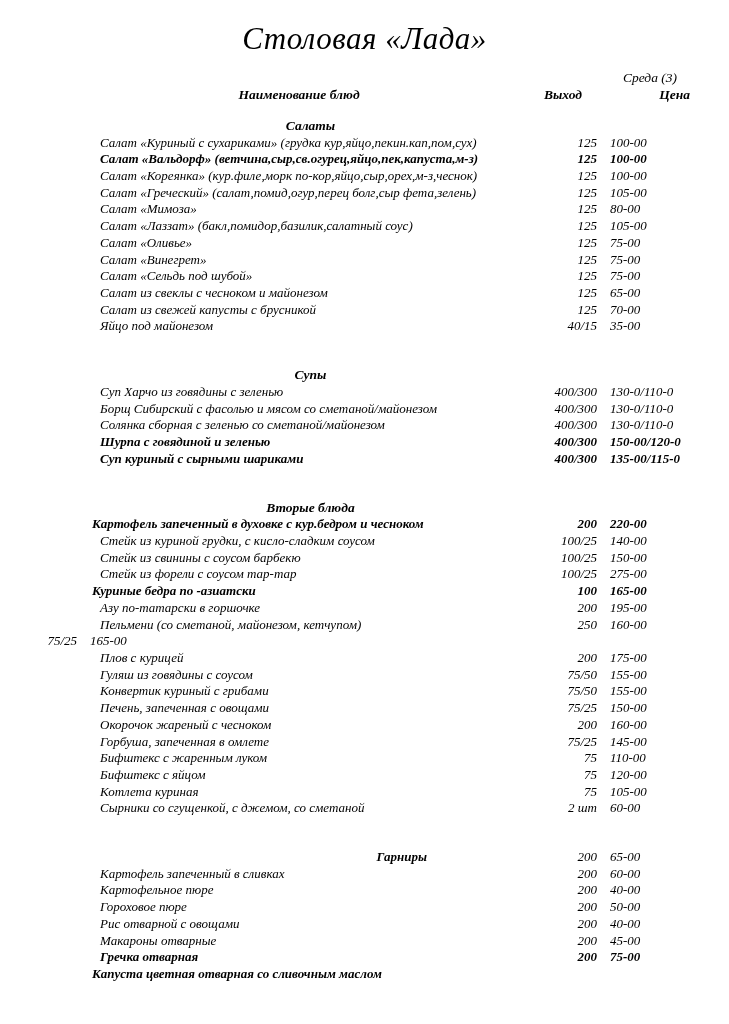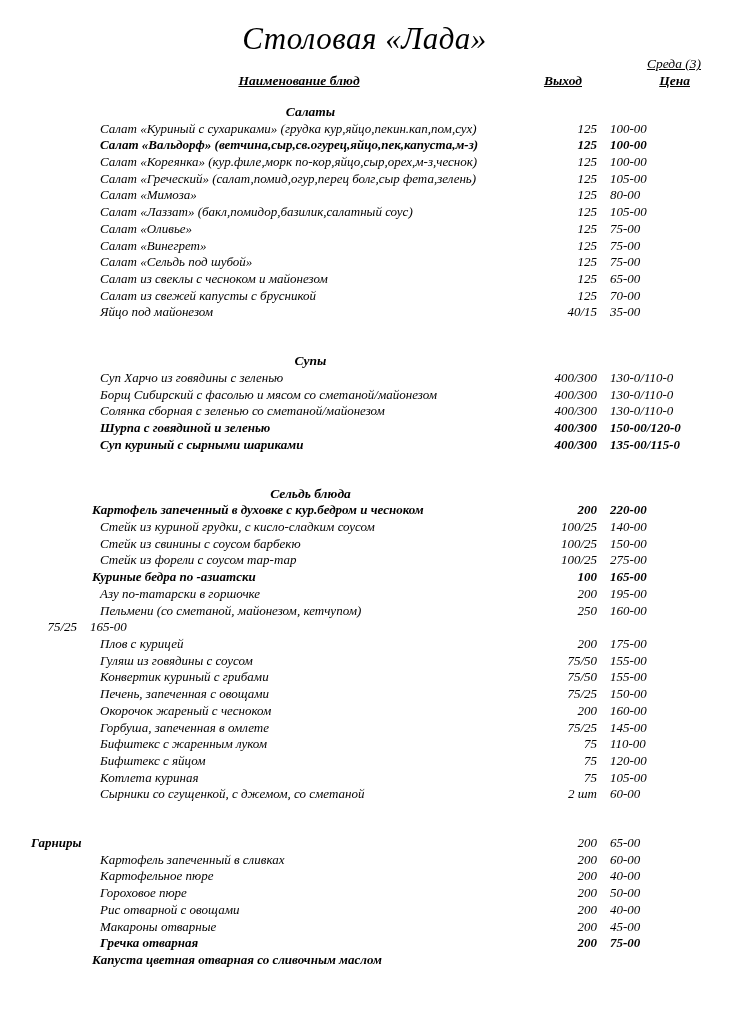--- a/index.html
+++ b/index.html
@@ -31,21 +31,22 @@
     font-size: 31px;
     letter-spacing: 0.5px;
     margin: 22px 0 0 0;
     padding: 0;
     font-weight: normal;
     line-height: 1.1;
   }
 
   
   .header-block {
-    text-decoration: underline;
+    margin-top: 14px;
+    padding-right: 24px;
   }
   .weekday-row {
     text-align: right;
     font-style: italic;
     font-size: 13.5px;
     padding-right: 28px;
     line-height: 1.15;
   }
   .col-head-row {
     display: flex;
@@ -115,21 +116,21 @@
     width: 108px;
     text-align: left;
     padding-left: 13px;
     box-sizing: border-box;
   }
   .row.bold {
     font-weight: bold;
   }
   
   .row .name.centered {
-    text-align: left;
+    text-align: right;
     padding-left: 16px;
     padding-right: 108px;
     font-weight: bold;
   }
   .spacer-md { height: 17px; }
 </style>
 </head>
 <body>
 
 <div class="page">
@@ -233,21 +234,21 @@
           <div class="price">150-00/120-0</div>
         </div>
         <div class="row bold">
           <div class="name">Суп  куриный с сырными шариками</div>
           <div class="out">400/300</div>
           <div class="price">135-00/115-0</div>
         </div>
       </div>
       <div class="section">
         <div class="spacer-md"></div>
-        <div class="section-title">Сельдь блюда</div>
+        <div class="section-title">Вторые блюда</div>
         <div class="row bold flush">
           <div class="name">Картофель запеченный в духовке с кур.бедром и чесноком</div>
           <div class="out">200</div>
           <div class="price">220-00</div>
         </div>
         <div class="row">
           <div class="name">Стейк из куриной грудки, с кисло-сладким соусом</div>
           <div class="out">100/25</div>
           <div class="price">140-00</div>
         </div>

